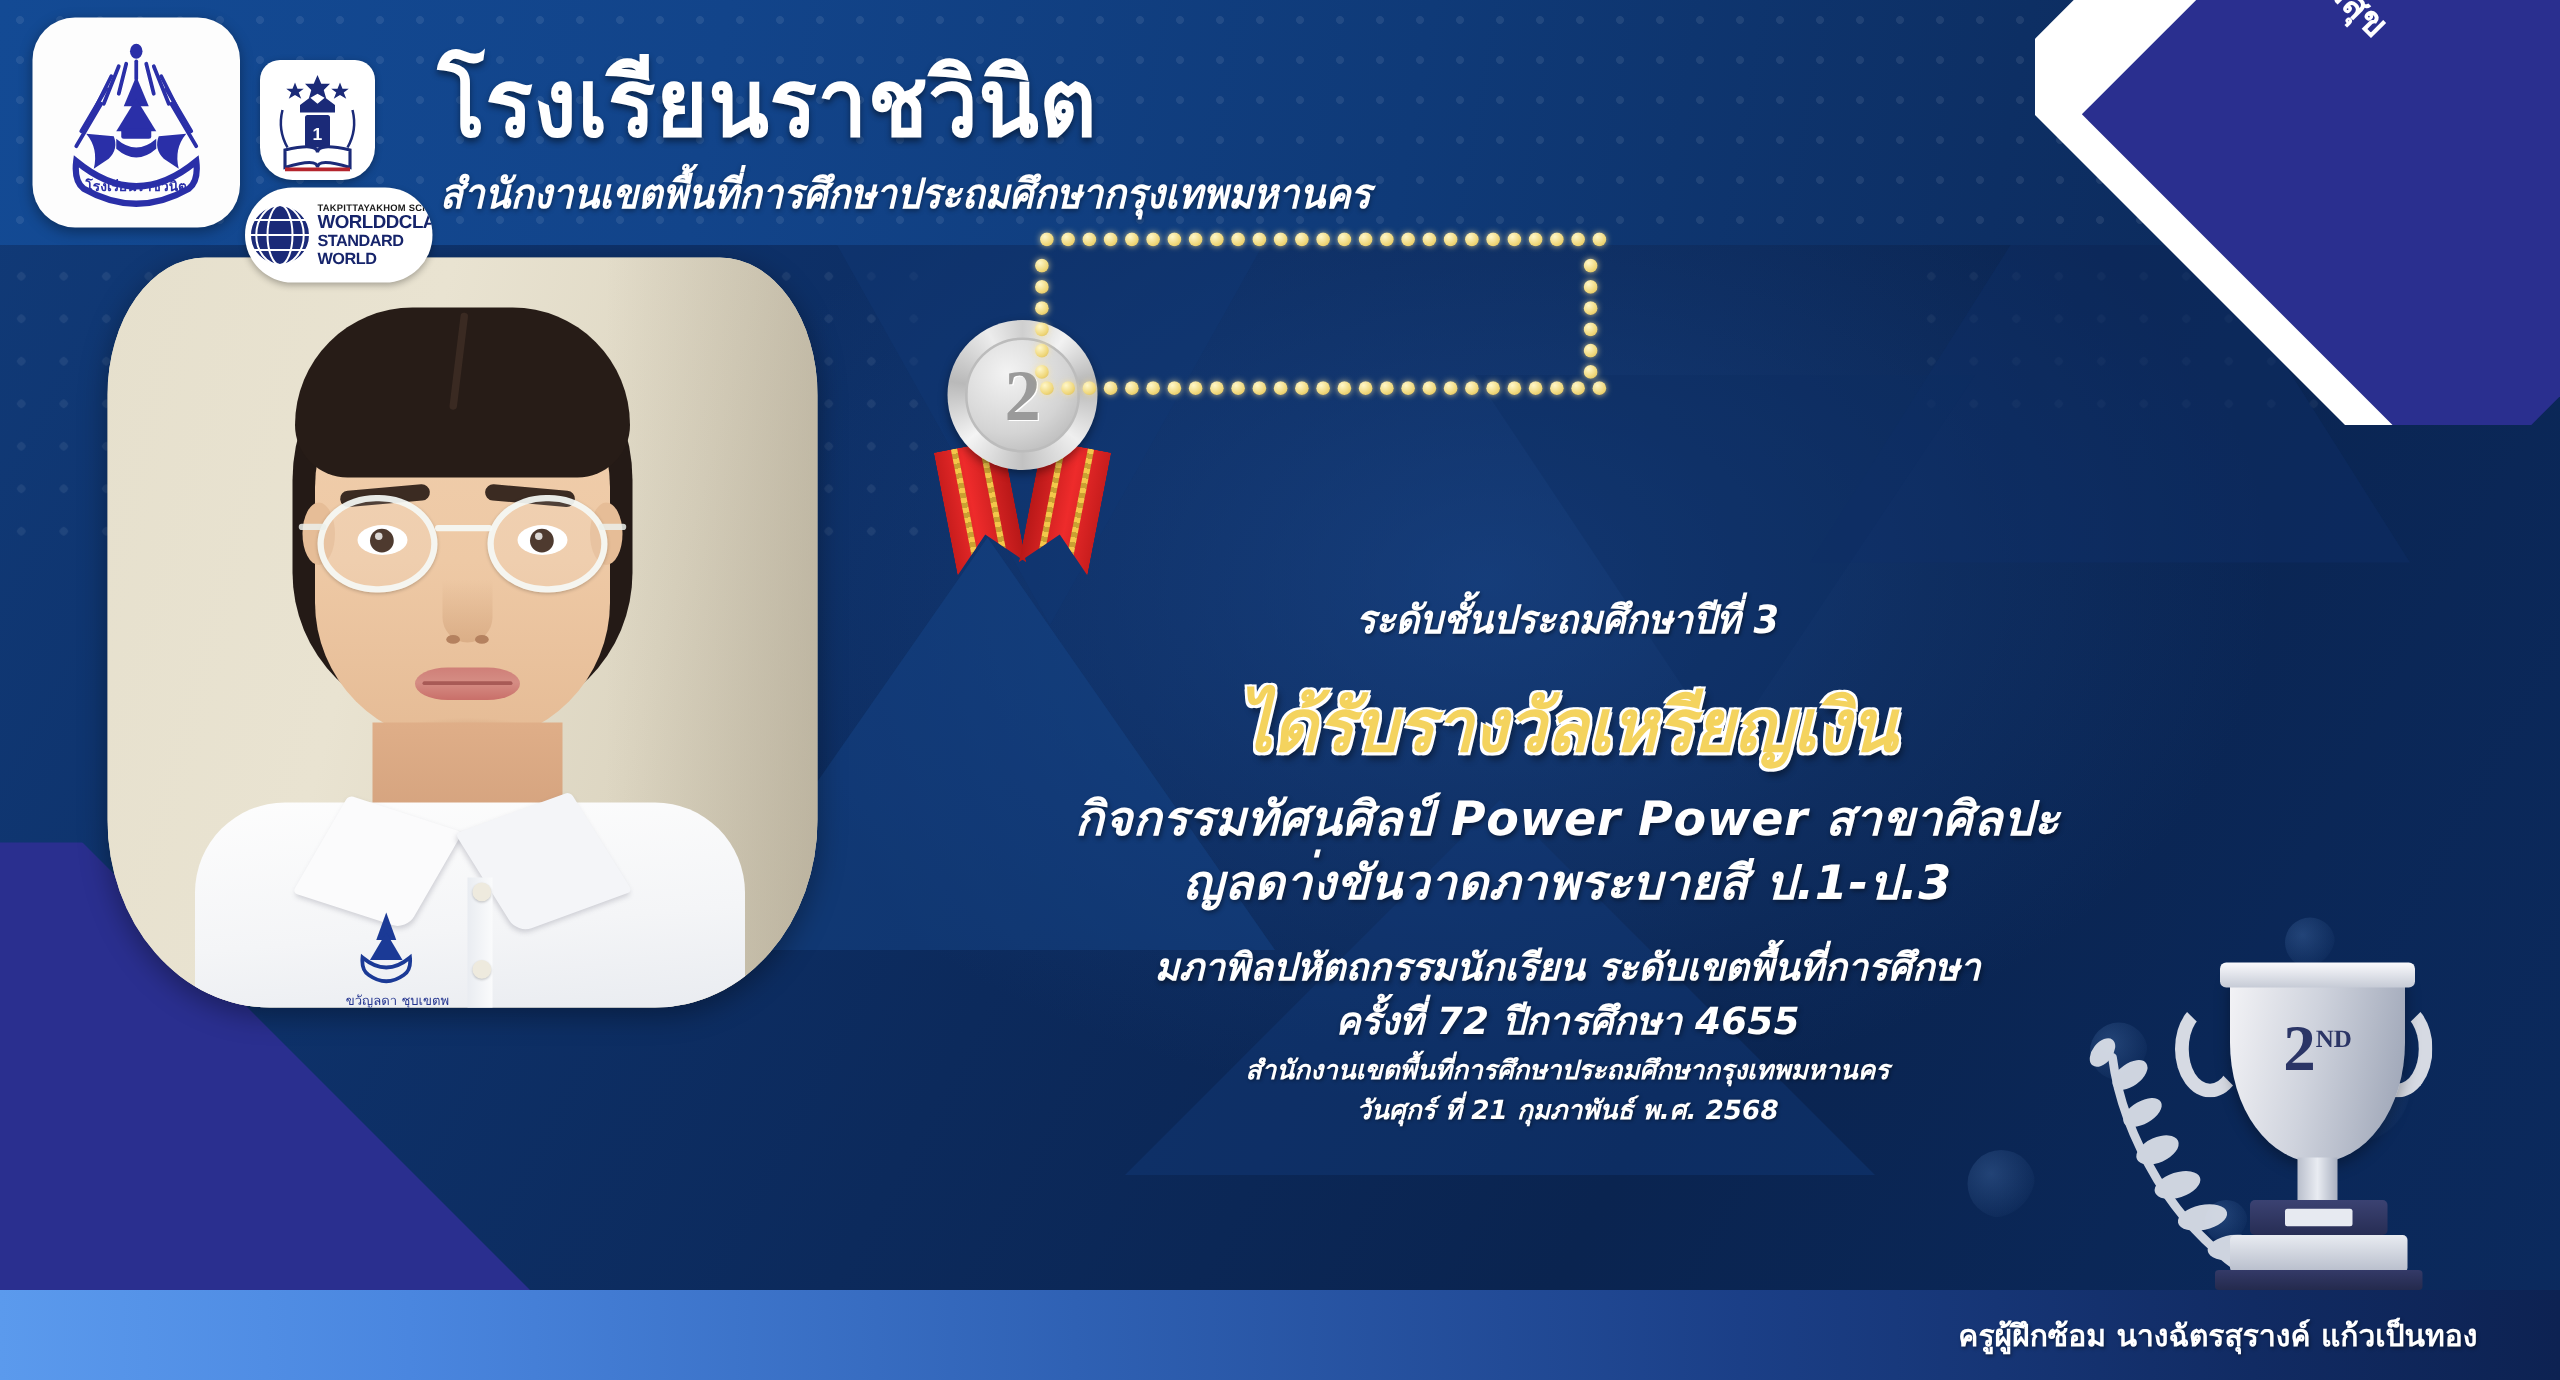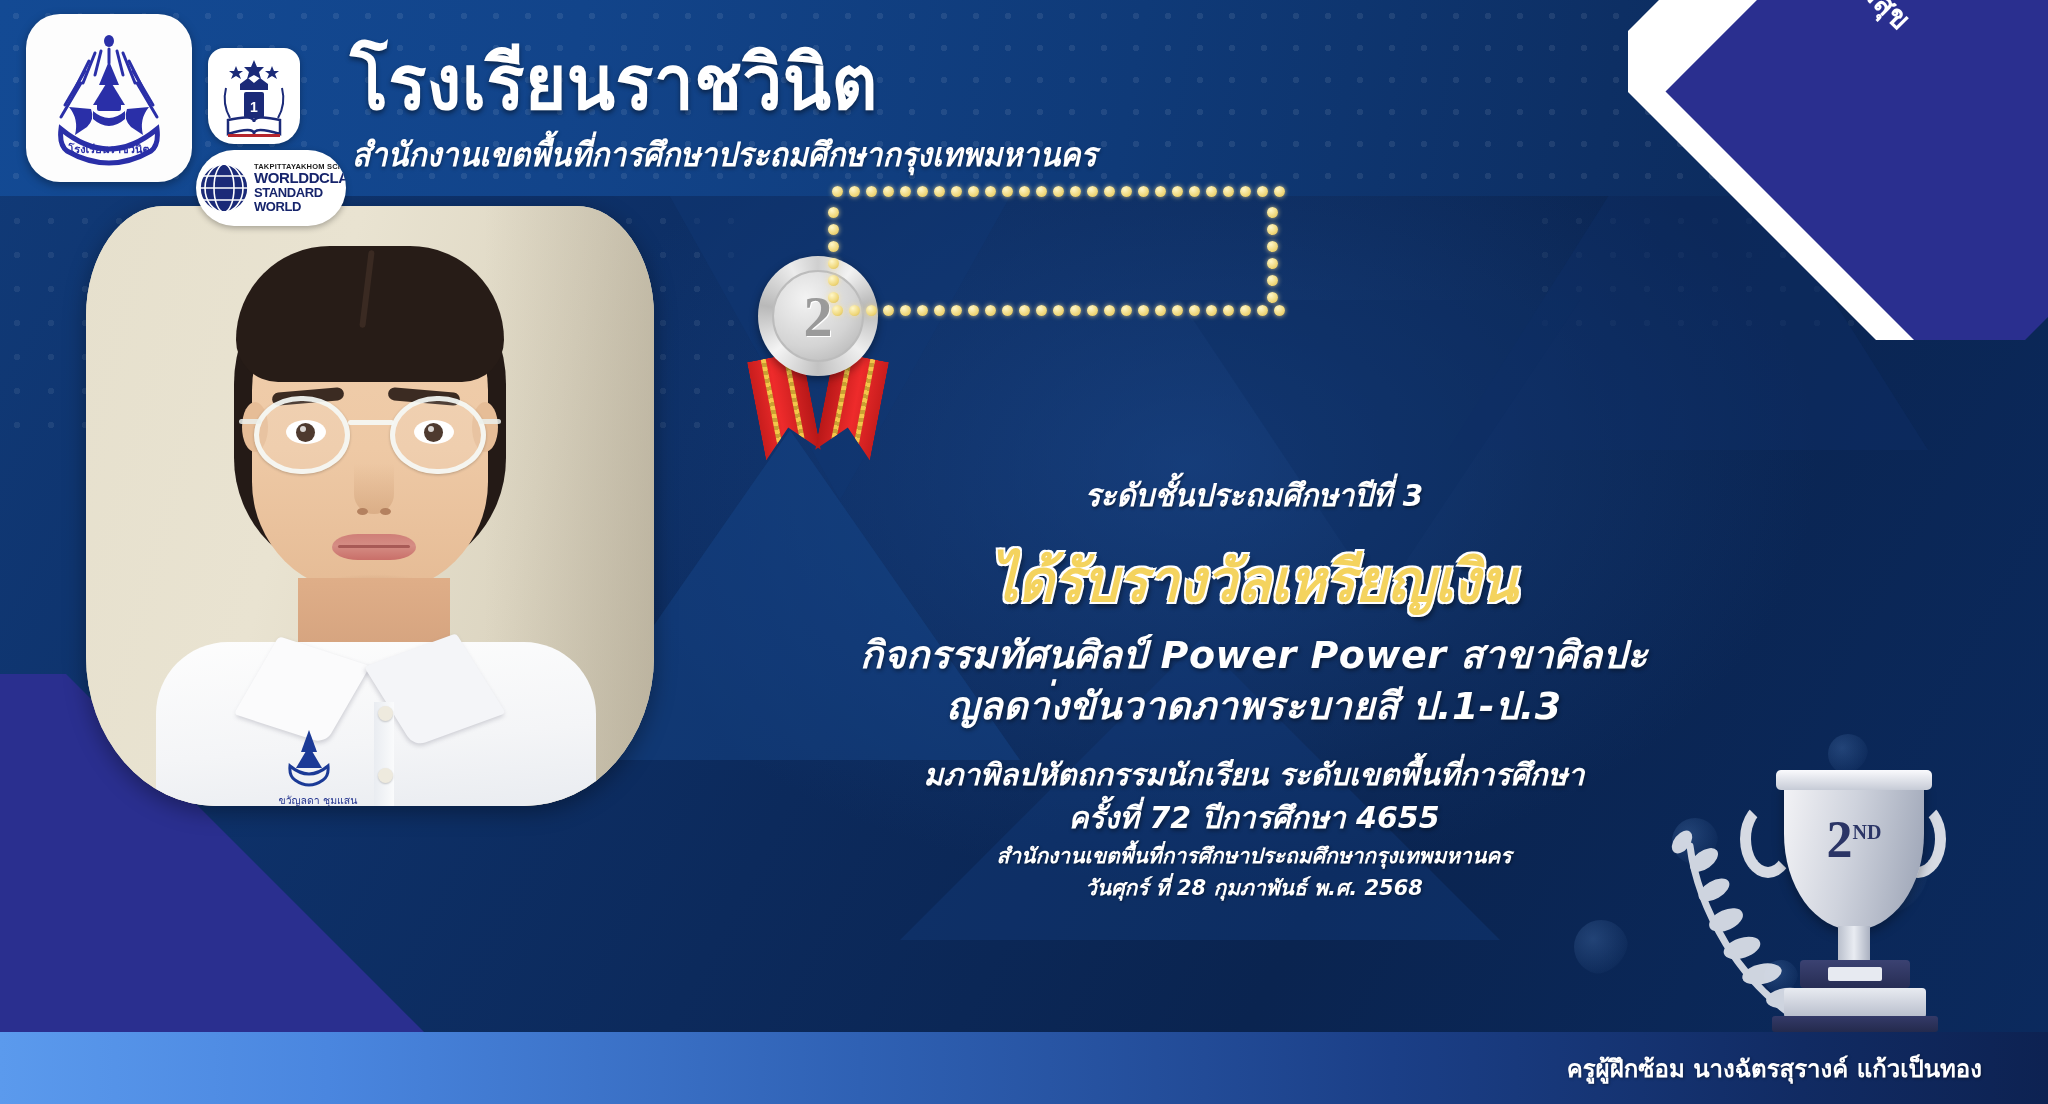--- a/index.html
+++ b/index.html
@@ -440,21 +440,21 @@
       <div class="btn-s" style="top:562px;"></div>
       <div class="shirt-logo">
         <svg width="54" height="62" viewBox="0 0 54 62">
           <g fill="#1b3a96">
             <path d="M27 4 L35 26 L19 26 Z"></path>
             <path d="M27 20 L40 42 L14 42 Z"></path>
             <path d="M8 40 Q27 56 46 40 Q47 50 41 54 Q27 64 13 54 Q7 50 8 40 Z" fill="none" stroke="#1b3a96" stroke-width="3"></path>
           </g>
         </svg>
       </div>
-      <div class="shirt-name">ขวัญลดา  ชุมแสน</div>
+      <div class="shirt-name">ขวัญลดา  ชุบเขตพ</div>
 
     </div>
   </div>
 
   <div class="medal">
     <div class="ribbon l">
       <div class="ribbon-gold" style="left:14px;"></div>
       <div class="ribbon-gold" style="right:14px;"></div>
     </div>
     <div class="ribbon r">
@@ -539,21 +539,21 @@
 
   <div class="award">ได้รับรางวัลเหรียญเงิน</div>
 
   <div class="details">
     <div class="d-lg">กิจกรรมทัศนศิลป์ Power Power สาขาศิลปะ</div>
     <div class="d-lg">ญลดา่งขันวาดภาพระบายสี ป.1-ป.3</div>
     <div class="d-gap"></div>
     <div class="d-md">มภาพิลปหัตถกรรมนักเรียน ระดับเขตพื้นที่การศึกษา</div>
     <div class="d-md">ครั้งที่ 72 ปีการศึกษา 4655</div>
     <div class="d-sm">สำนักงานเขตพื้นที่การศึกษาประถมศึกษากรุงเทพมหานคร</div>
-    <div class="d-sm">วันศุกร์ ที่ 28 กุมภาพันธ์ พ.ศ. 2568</div>
+    <div class="d-sm">วันศุกร์ ที่ 21 กุมภาพันธ์ พ.ศ. 2568</div>
   </div>
 
   <div class="trophy-wrap">
     <svg class="laurel l" width="180" height="230" viewBox="0 0 180 230">
       <g fill="#dfe3eb">
         <path d="M160 220 Q96 190 58 128 Q28 78 22 30" stroke="#dfe3eb" stroke-width="7" fill="none" stroke-linecap="round"></path>
         <ellipse cx="36" cy="44" rx="16" ry="9" transform="rotate(-36 36 44)"></ellipse>
         <ellipse cx="46" cy="74" rx="17" ry="9" transform="rotate(-30 46 74)"></ellipse>
         <ellipse cx="58" cy="104" rx="18" ry="10" transform="rotate(-24 58 104)"></ellipse>
         <ellipse cx="74" cy="132" rx="19" ry="10" transform="rotate(-18 74 132)"></ellipse>

